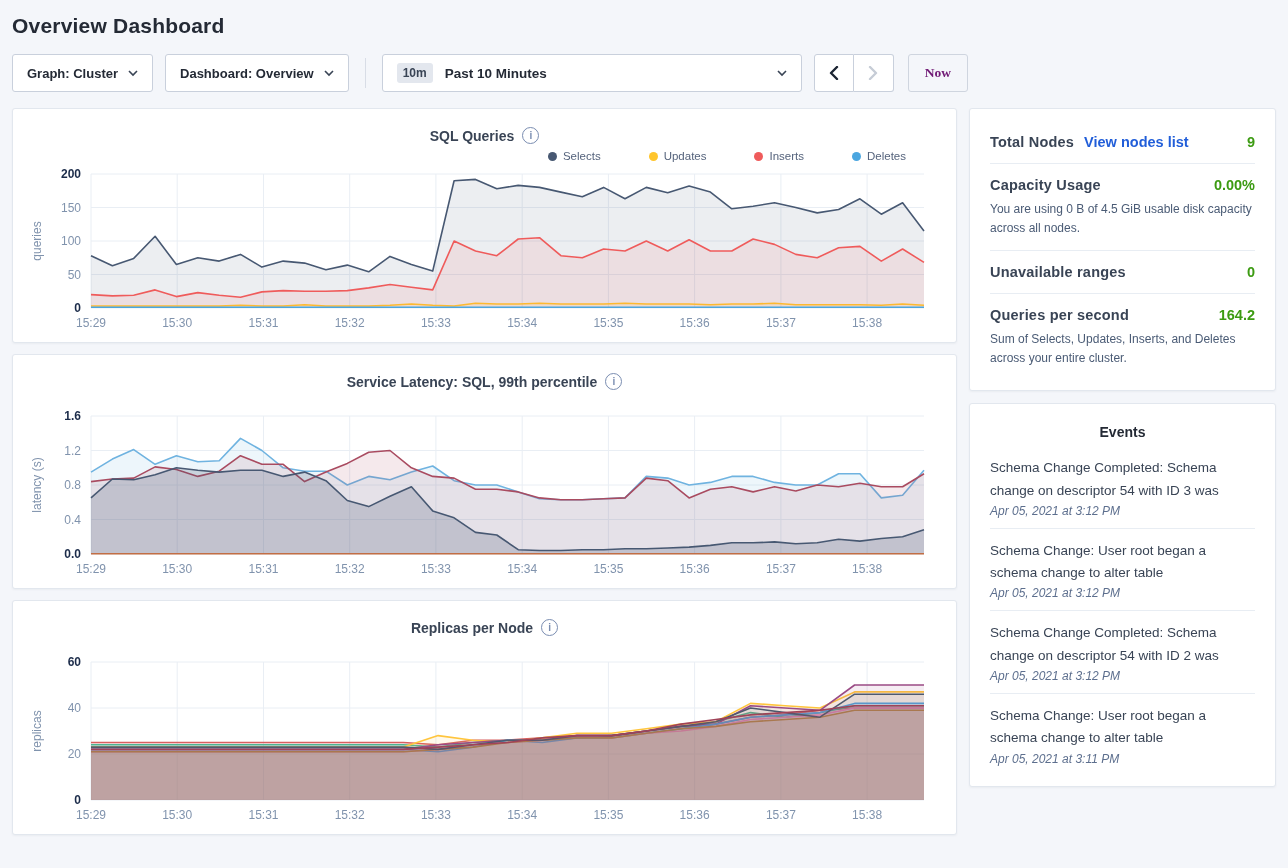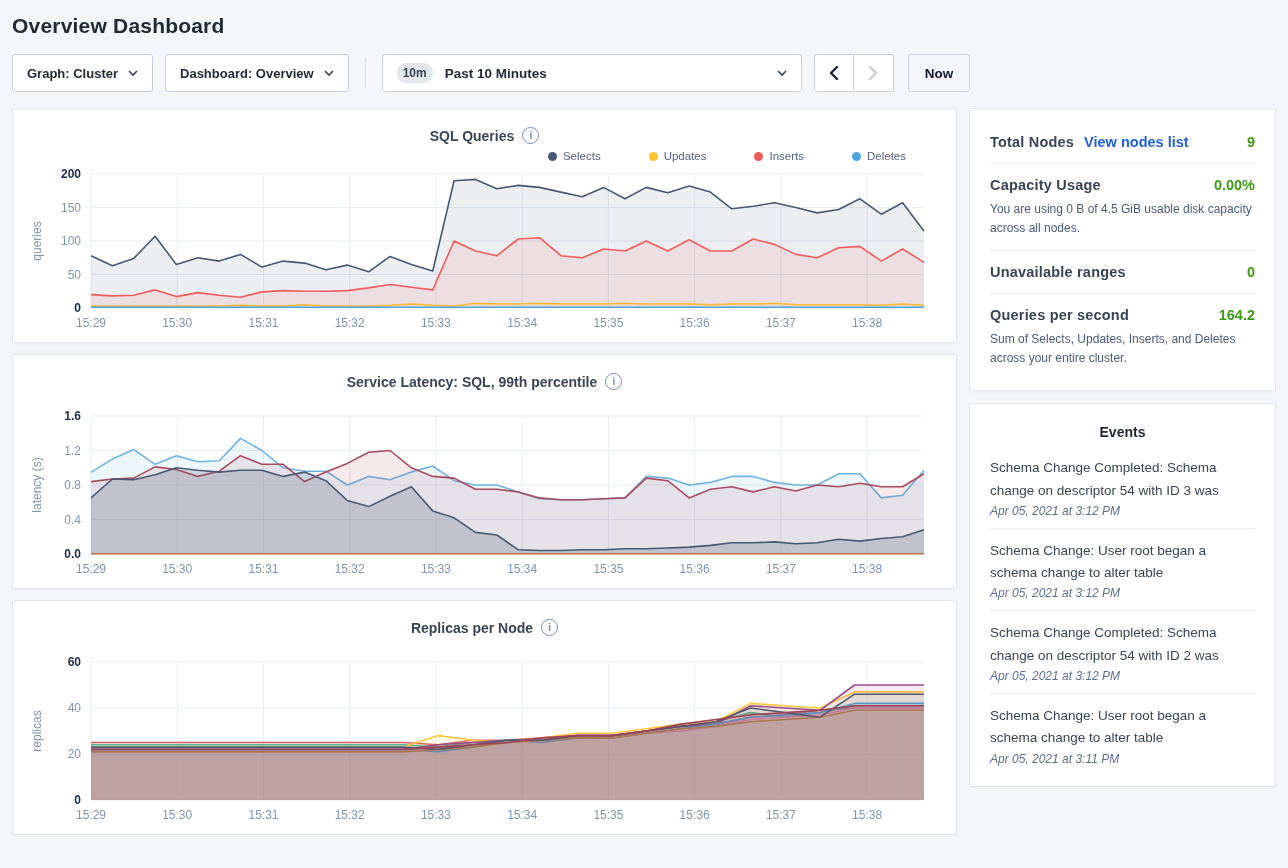--- a/index.html
+++ b/index.html
@@ -17,33 +17,33 @@
   .btn {
     display:inline-flex; align-items:center; gap:10px;
     background:#fff; border:1px solid #c9d0dc; border-radius:3px;
     height:38px; padding:0 14px; font-size:13px; font-weight:bold; color:#242a35;
     cursor:pointer; white-space:nowrap;
   }
   .chev { width:10px; height:10px; }
   .vdivider { width:1px; height:30px; background:#d8dde6; margin:0 4px; }
   .time-sel { width:420px; justify-content:flex-start; gap:12px; position:relative; }
   .time-sel .chev { position:absolute; right:14px; }
-  .range-badge { background:#e3e7ee; border-radius:9px; padding:3px 6px; font-size:12px; font-weight:bold; color:#394455; }
+  .range-badge { background:#e3e7ee; border-radius:3px; padding:3px 6px; font-size:12px; font-weight:bold; color:#394455; }
   .range-label { font-size:13.5px; font-weight:bold; }
   .pager { display:inline-flex; }
   .pager .pbtn {
     width:40px; height:38px; display:flex; align-items:center; justify-content:center;
     background:#fff; border:1px solid #c9d0dc; cursor:pointer;
   }
   .pager .pbtn:first-child { border-radius:3px 0 0 3px; }
   .pager .pbtn:last-child { border-radius:0 3px 3px 0; border-left:none; }
   .now-btn {
     height:38px; padding:0 16px; display:flex; align-items:center;
     background:transparent; border:1px solid #cfd5df; border-radius:3px;
-    font-size:13.5px; font-weight:bold; color:#0f172a; margin-left:2px;
+    font-size:13.5px; font-weight:bold; color:#701a75; margin-left:2px;font-family:Liberation Serif, serif;
   }
 
   
   .content { display:flex; gap:12px; align-items:flex-start; }
   .charts-col { width:945px; display:flex; flex-direction:column; gap:11px; }
   .panel { background:#fff; border:1px solid #e2e7ee; border-radius:3px; box-shadow:0 1px 2px rgba(40,50,70,.05); }
   .chart-panel { padding:12px 16px 4px 16px; }
   .chart-head { display:flex; justify-content:center; align-items:flex-end; gap:8px; padding:6px 0 2px 0; }
   .chart-title { font-size:14px; font-weight:bold; color:#394455; }
   .info-icon {

